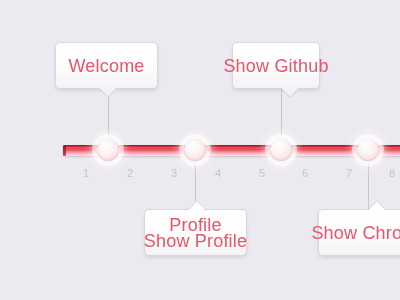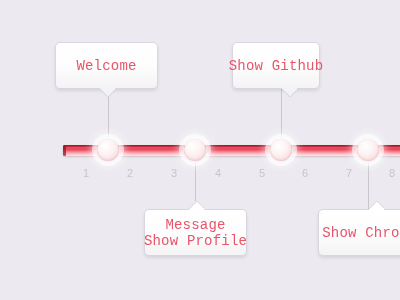--- a/index.html
+++ b/index.html
@@ -97,25 +97,24 @@
     border-radius: 5px;
     box-shadow: 0 2px 3px rgba(90,80,100,.14), inset 0 1px 0 #ffffff;
     display: flex;
     flex-direction: column;
     align-items: center;
     justify-content: center;
     padding: 6px 10px;
   }
   .bubble .line {
     color: #e8546a;
-    font-size: 14px;
+    font-size: 18px;
     line-height: 16px;
     white-space: nowrap;
     letter-spacing: .2px;
-    font-family: Liberation Mono, monospace;
   }
 
   
   .tail {
     position: absolute;
     width: 15px;
     height: 9px;
     left: 50%;
     margin-left: -7px;
     overflow: hidden;
@@ -181,21 +180,21 @@
     <span class="line">Welcome</span>
     <span class="tail down"></span>
   </div>
 
   <div class="bubble" style="left:232px; top:42px; width:88px; height:47px;">
     <span class="line">Show Github</span>
     <span class="tail down" style="left:49px; margin-left:0;"></span>
   </div>
 
   <div class="bubble" style="left:144px; top:209px; width:103px; height:47px;">
-    <span class="line">Message</span>
+    <span class="line">Profile</span>
     <span class="line">Show Profile</span>
     <span class="tail up"></span>
   </div>
 
   <div class="bubble" style="left:318px; top:209px; width:103px; height:47px;">
     <span class="line">Show Chrome</span>
     <span class="tail up" style="left:50px; margin-left:0;"></span>
   </div>
 
 </div>

